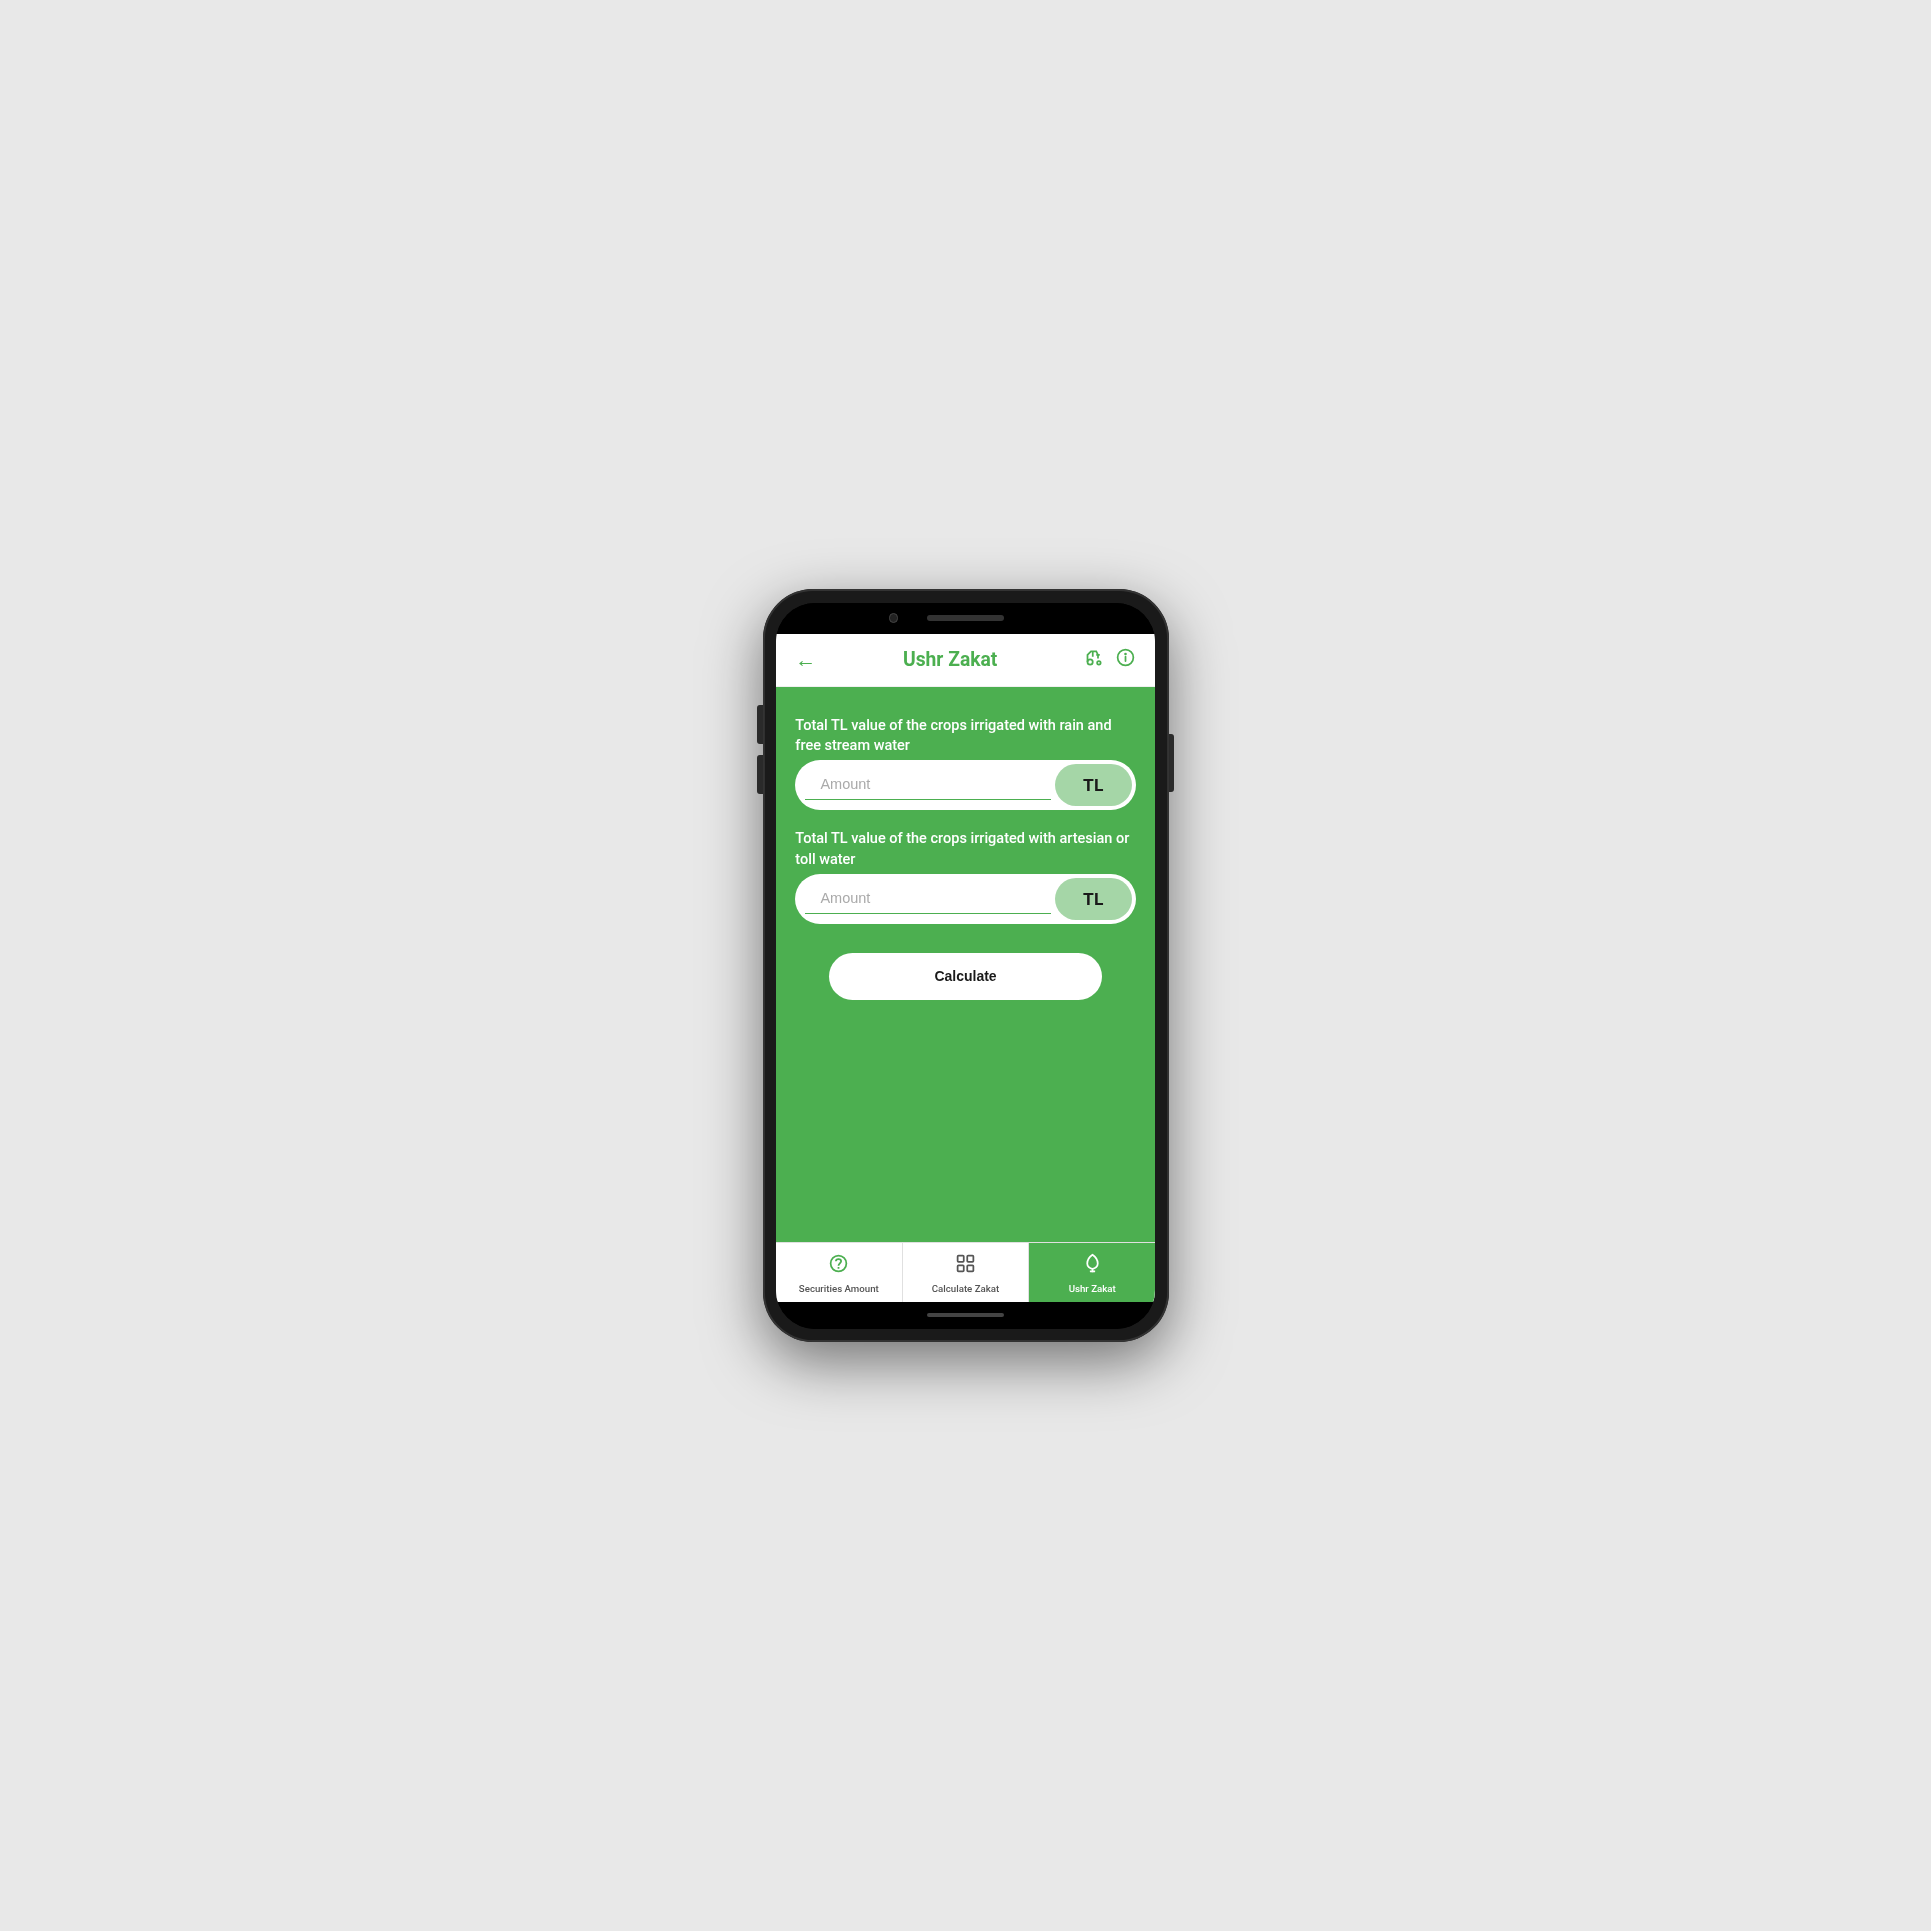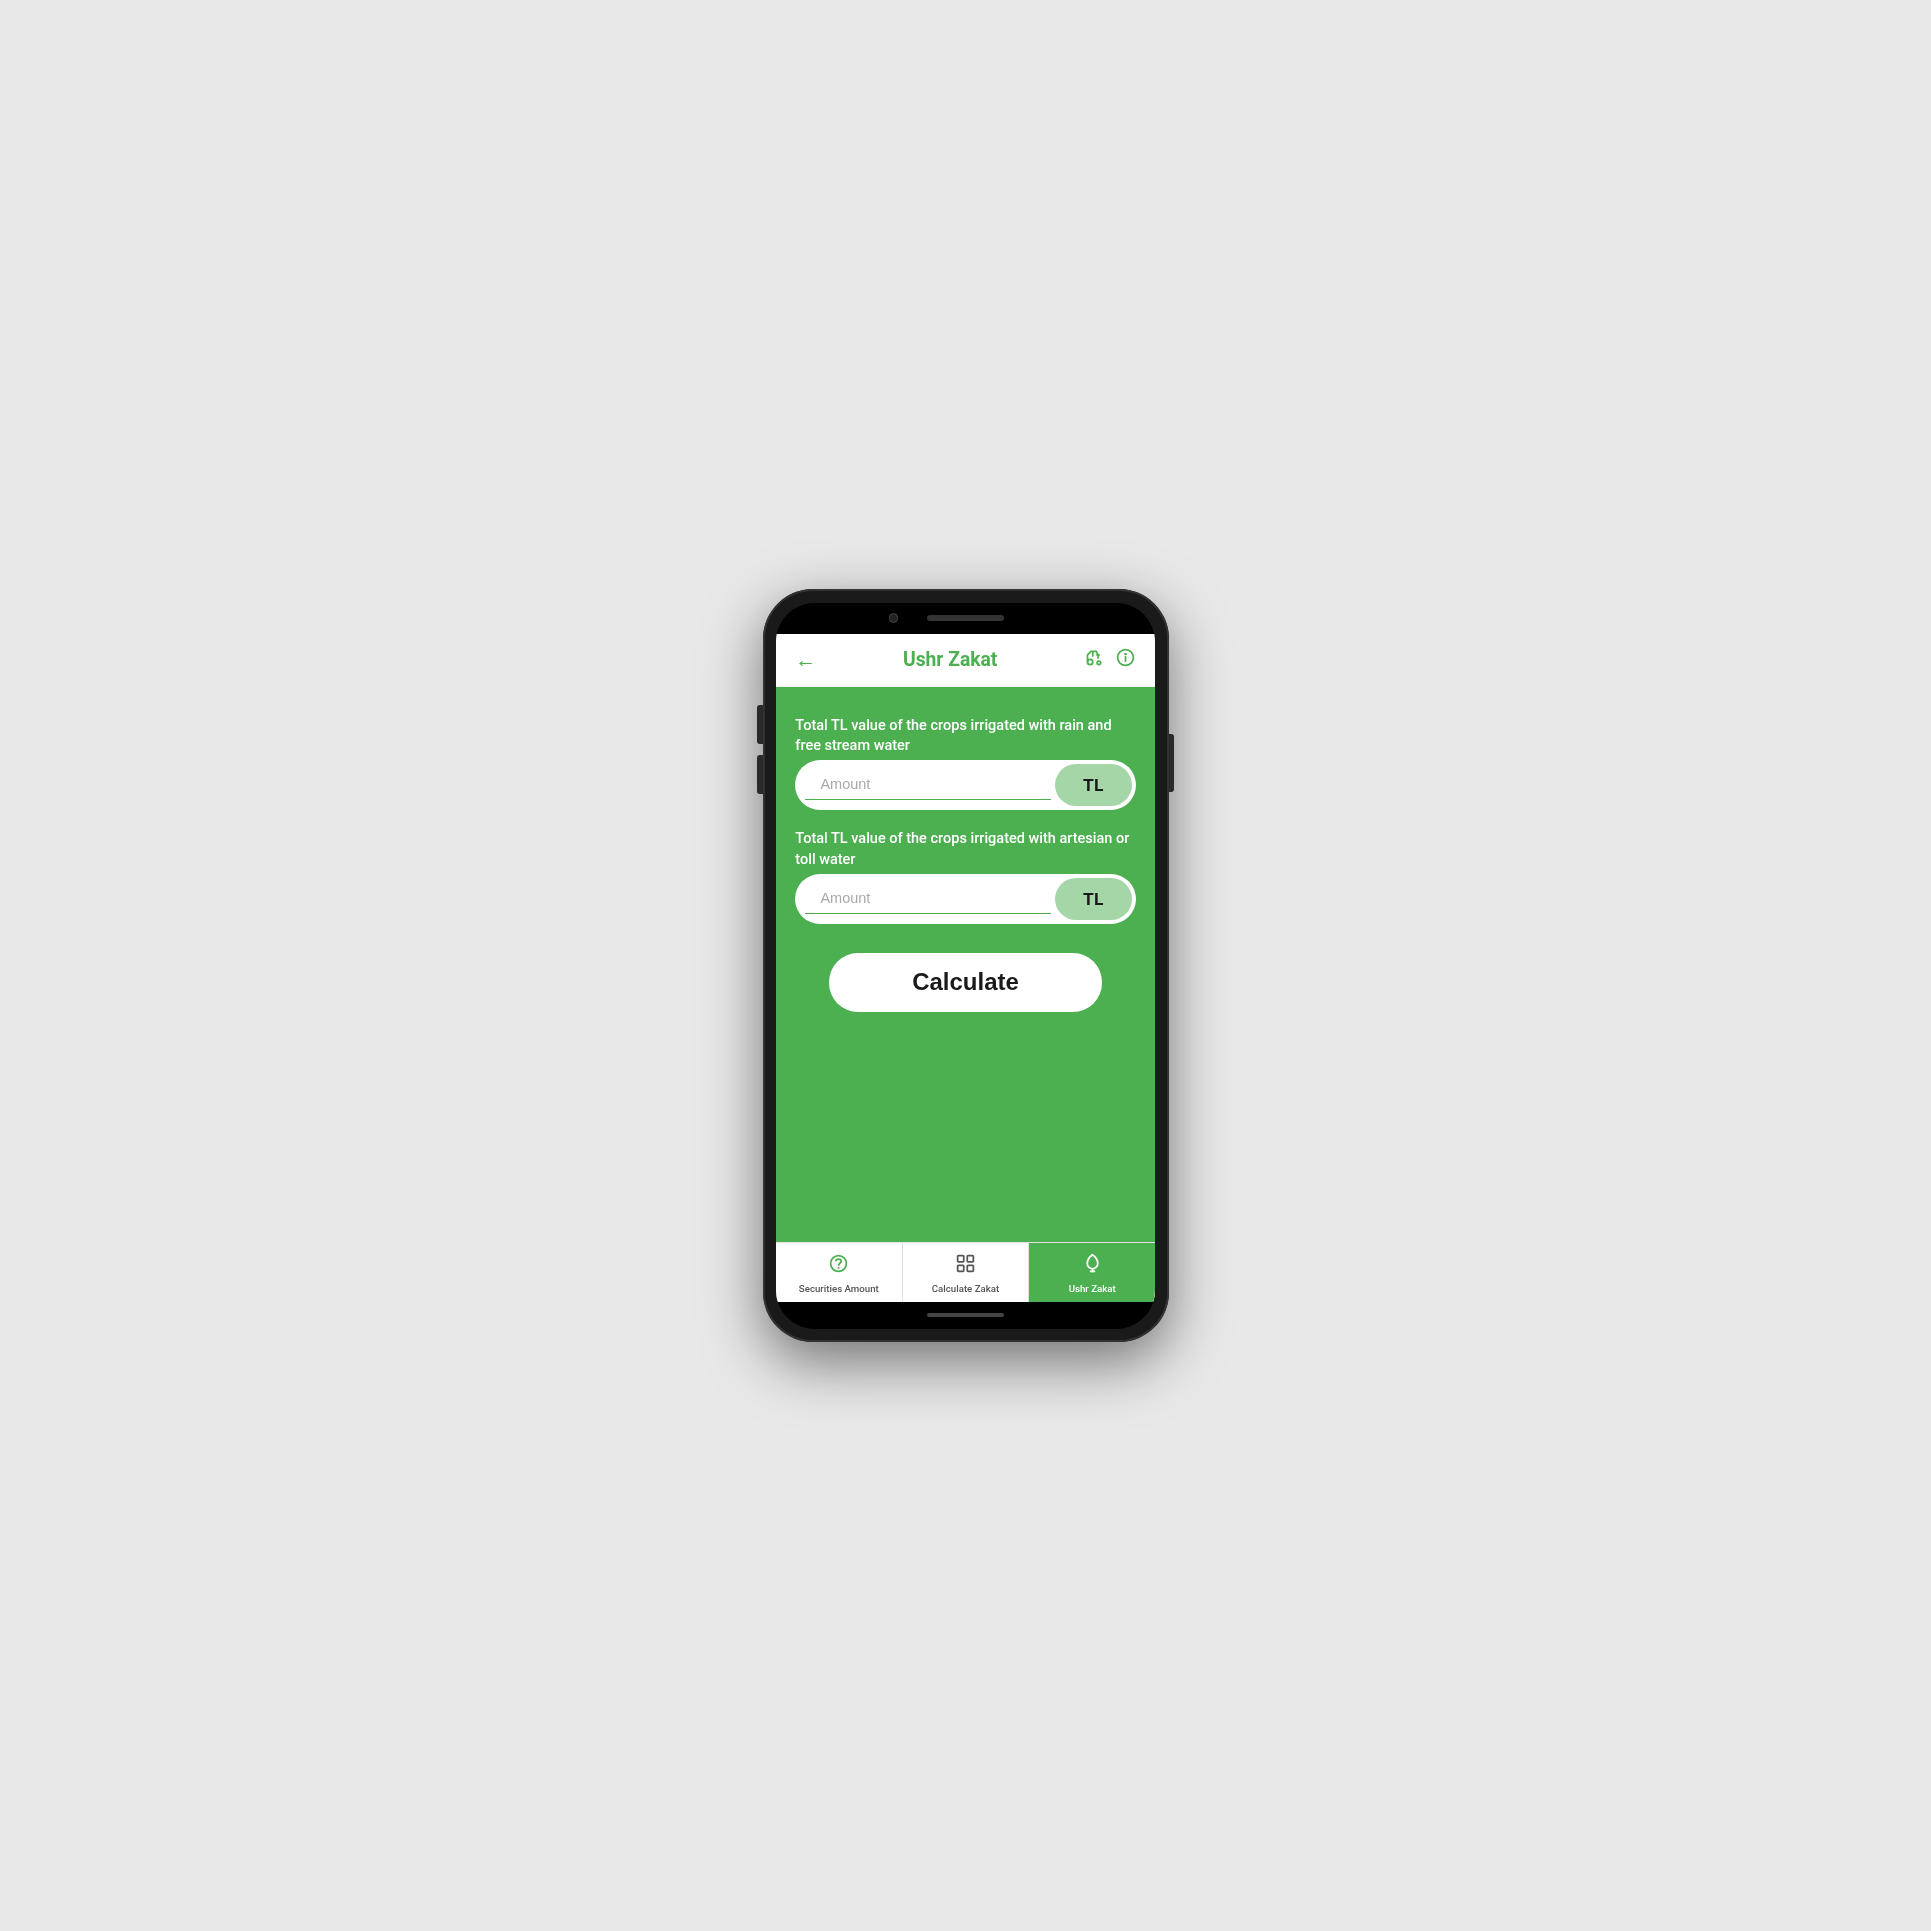--- a/index.html
+++ b/index.html
@@ -163,21 +163,21 @@
       border-radius: 27px;
       margin: 4px;
     }
 
     .calculate-btn {
       background: #fff;
       color: #1a1a1a;
       border: none;
       border-radius: 29px;
       padding: 15.4px;
-      font-size: 24px;
+      font-size: 14px;
       font-weight: bold;
       cursor: pointer;
       width: 80%;
       align-self: center;
       margin-top: 9.7px;
     }
 
     
     .tab-bar {
       background: #fff;

